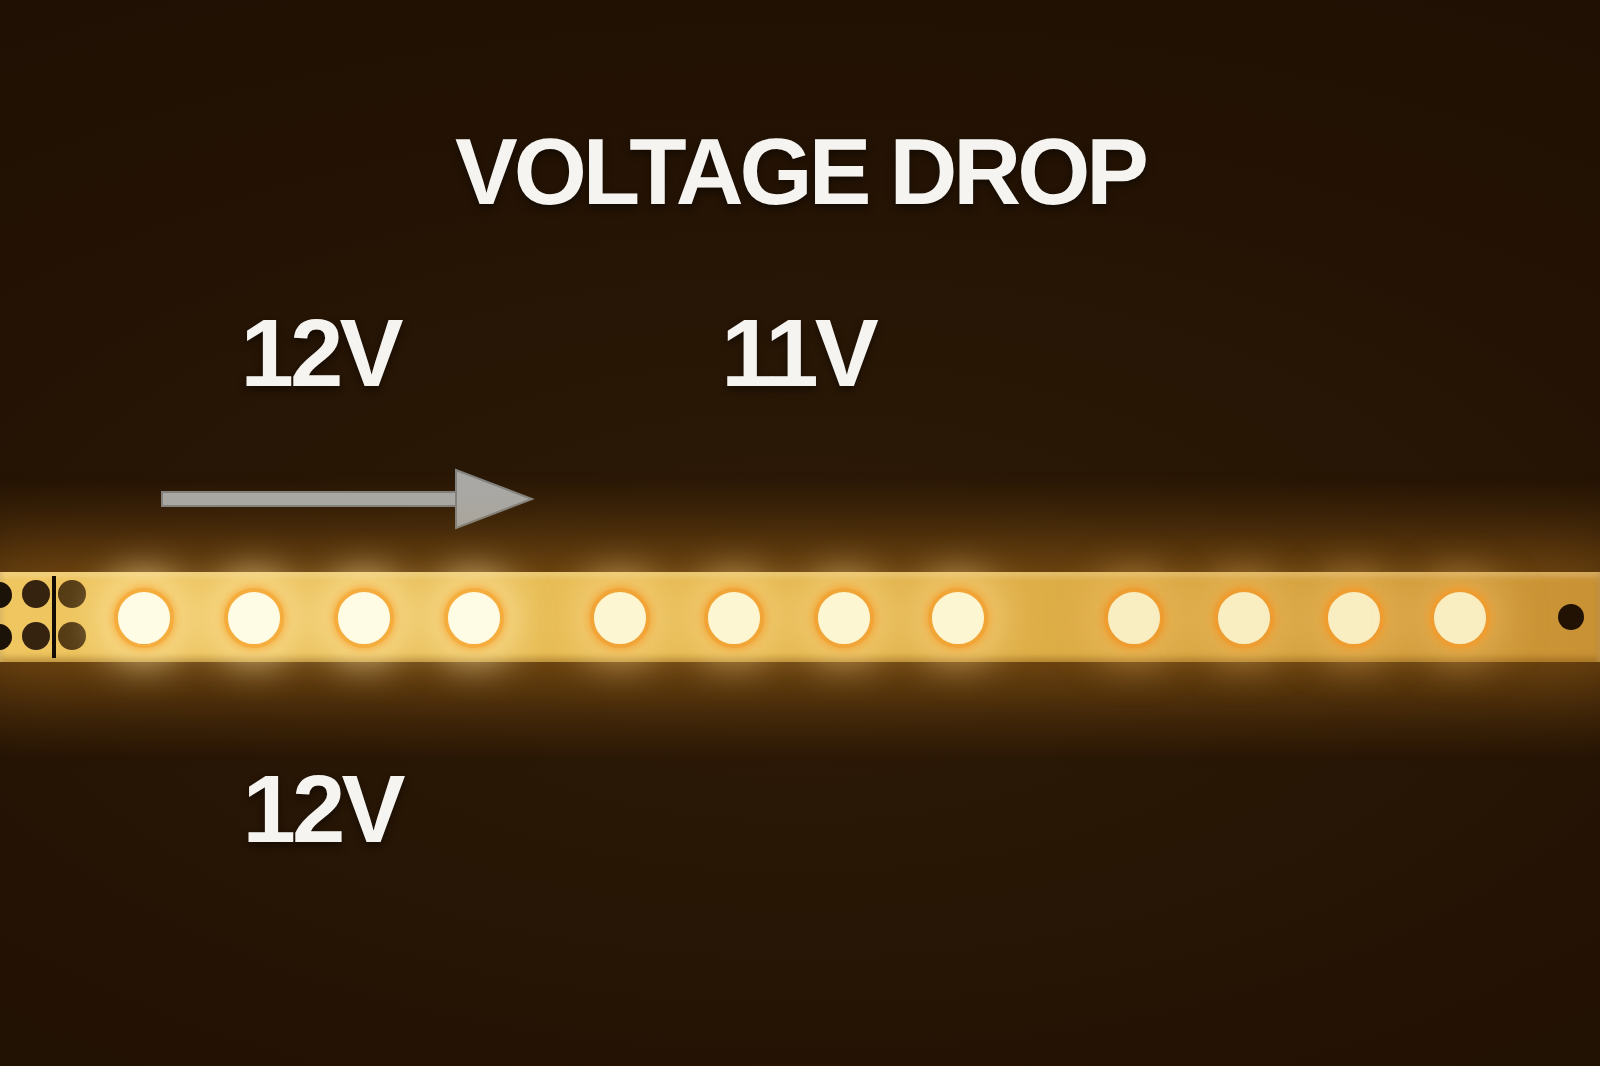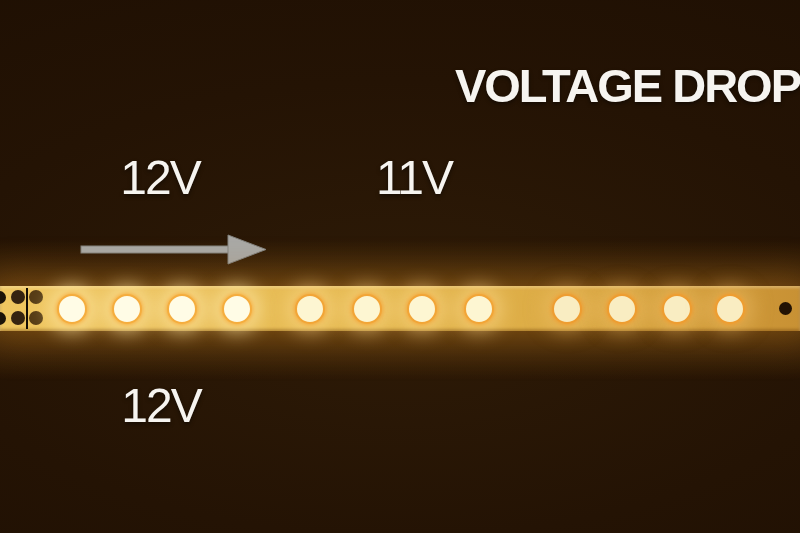--- a/index.html
+++ b/index.html
@@ -29,41 +29,41 @@
       rgba(160,102,25,0.45) 50%,
       rgba(150,95,22,0.38) 62%,
       rgba(150,95,22,0) 100%);
     pointer-events: none;
   }
   .title {
     position: absolute;
     top: 58px;
     left: 0;
     width: 100%;
-    text-align: right;
+    text-align: center;
     font-size: 47px;
     font-weight: 700;
     letter-spacing: -2px;
     color: #f6f4f0;
     text-shadow: 0 2px 4px rgba(0,0,0,0.45);
   }
   .vlabel {
     position: absolute;
     transform: translateX(-50%);
     font-size: 48px;
-    font-weight: 400;
+    font-weight: 700;
     letter-spacing: -2px;
     color: #f6f4f0;
     text-shadow: 0 2px 4px rgba(0,0,0,0.45);
     white-space: nowrap;
   }
   .vlabel.top    { top: 150px; }
   .vlabel.bottom { top: 378px; }
   .lbl-12v-top { left: 160px; }
-  .lbl-11v-top { left: 414px; }
+  .lbl-11v-top { left: 399px; }
   .lbl-9v-top  { left: 644px; }
   .lbl-12v-bottom { left: 161px; }
 
   .flow-arrow {
     position: absolute;
     left: 66px;
     top: 231px;
     width: 204px;
     height: 36px;
   }

